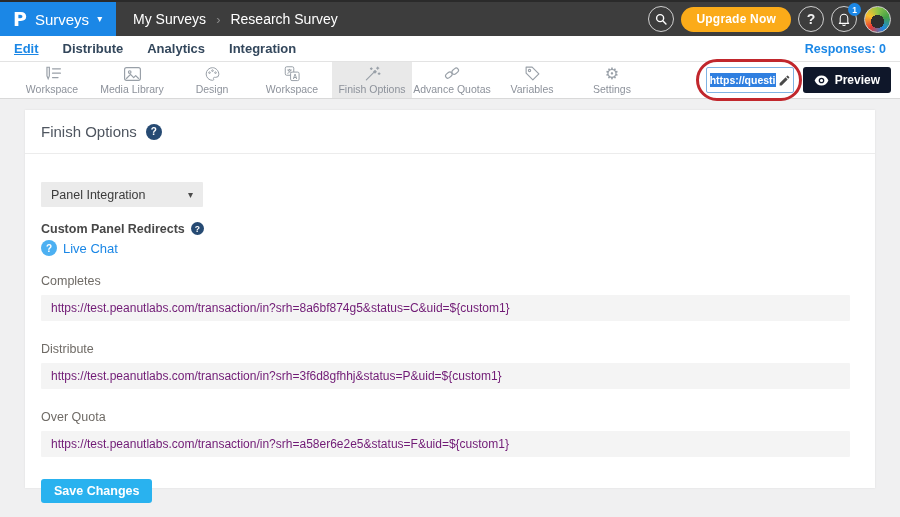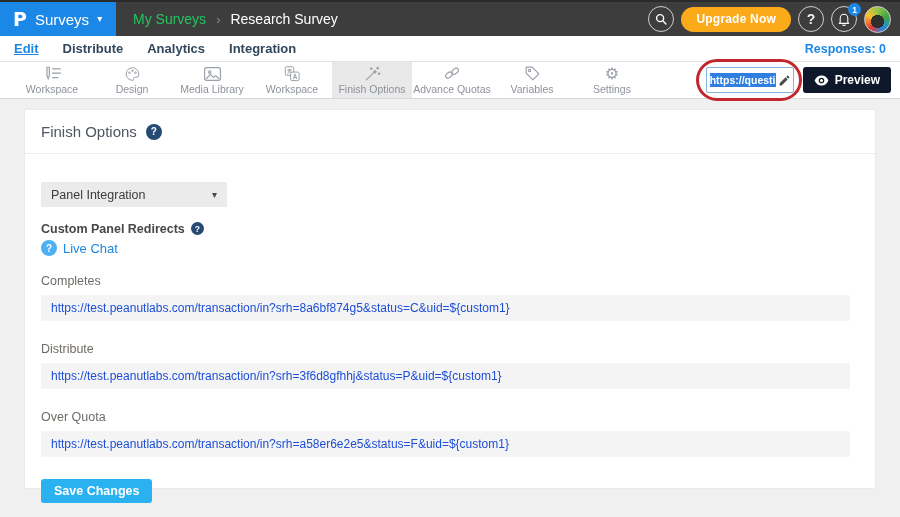--- a/index.html
+++ b/index.html
@@ -18,21 +18,21 @@
     border-top:2px solid #2a2a2a;
   }
   .logo-block {
     width:116px; background:#1b87e6; display:flex; align-items:center;
     padding-left:13px; gap:8px; color:#fff; cursor:pointer;
   }
   .logo-letter { font-size:19px; font-weight:bold; font-family:"DejaVu Sans", sans-serif; }
   .product-label { font-size:15px; }
   .caret { font-size:10px; line-height:1; }
   .breadcrumb { display:flex; align-items:center; gap:10px; margin-left:17px; }
-  .crumb-parent { color:#22c55e; font-size:14px; cursor:pointer; }
+  .crumb-parent { color:#ffffff; font-size:14px; cursor:pointer; }
   .crumb-sep { color:#8b8b8b; font-size:13px; }
   .crumb-current { color:#ffffff; font-size:14px; }
   .topbar-right { margin-left:auto; display:flex; align-items:center; gap:7px; padding-right:9px; }
   .circle-btn {
     width:26px; height:26px; border:1.5px solid #cfcfcf; border-radius:50%;
     display:flex; align-items:center; justify-content:center; color:#fff; cursor:pointer;
     position:relative; flex:0 0 auto;
   }
   .circle-btn .q { font-size:14px; font-weight:bold; color:#f0f0f0; }
   .upgrade-btn {
@@ -109,42 +109,42 @@
   .help-dot {
     width:16px; height:16px; border-radius:50%; background:#264a73; color:#fff;
     font-size:10px; font-weight:bold; display:inline-flex; align-items:center;
     justify-content:center; cursor:pointer; flex:0 0 auto;
   }
   .help-dot.small { width:13px; height:13px; font-size:8.5px; }
   .help-dot.chat { background:#4cb0f2; width:16px; height:16px; }
 
   .card-body { padding:28px 25px 0 16px; }
   .dropdown {
-    width:186px; height:25px; background:#ebebeb; display:flex; align-items:center;
+    width:162px; height:25px; background:#ebebeb; display:flex; align-items:center;
     padding:0 10px; cursor:pointer; border-radius:1px;
   }
   .dropdown-value { font-size:12.5px; color:#3c3c3c; }
   .dropdown .dd-caret { margin-left:auto; color:#4a4a4a; font-size:10px; }
 
   .section-line {
     margin-top:15px; display:flex; align-items:flex-start; gap:6px;
   }
   .section-title { font-size:12.5px; font-weight:bold; color:#474747; }
   .support-line { margin-top:4px; display:flex; align-items:center; gap:6px; }
   .support-note { color:#e8352b; font-size:13px; }
   .live-chat { color:#1b87e6; font-size:13px; cursor:pointer; }
 
   .field-group { margin-top:18px; }
   .field-group + .field-group { margin-top:21px; }
   .field-label { font-size:12.5px; color:#6f6b66; }
   .field-box {
     margin-top:7px; height:26px; background:#f4f4f4; display:flex; align-items:center;
     padding:0 10px; border-radius:1px;
   }
-  .field-value { font-size:12px; color:#1d4ed8; white-space:nowrap; overflow:hidden; }
+  .field-value { font-size:12px; color:#701a75; white-space:nowrap; overflow:hidden; }
 
   .save-btn {
     margin-top:22px; height:24px; background:#29b2ef; color:#fff; border:none;
     border-radius:3px; font-size:12.5px; font-weight:bold; padding:0 13px; cursor:pointer;
   }
 </style>
 </head>
 <body>
 
 <div class="topbar">
@@ -197,39 +197,39 @@
           <line x1="12" y1="3.5" x2="22" y2="3.5"></line>
           <line x1="12" y1="9" x2="22" y2="9"></line>
           <line x1="12" y1="14.5" x2="19" y2="14.5"></line>
         </svg>
     </span>
     <span class="tool-label">Workspace</span>
   </div>
 
   <div class="tool-item">
     <span class="tool-icon">
+      <svg width="19" height="16" viewBox="0 0 24 20" fill="none" stroke="currentColor" stroke-width="1.5" stroke-linejoin="round">
+          <rect x="2" y="2" width="20" height="16" rx="2.5"></rect>
+          <circle cx="8.5" cy="7.5" r="1.6"></circle>
+          <path d="M4 16l5.5-5.5 4 4 2.5-2.5 4 4"></path>
+        </svg>
+    </span>
+    <span class="tool-label">Media Library</span>
+  </div>
+
+  <div class="tool-item">
+    <span class="tool-icon">
       <svg width="17" height="16" viewBox="0 0 24 24" fill="none" stroke="currentColor" stroke-width="1.5">
           <path d="M12 2.5a9.5 9.5 0 1 0 0 19c1.6 0 2.2-1.1 1.6-2.2-.6-1.2-.2-2.3 1.3-2.3h2.1a4.4 4.4 0 0 0 4.5-4.5c0-5.2-4.5-10-9.5-10z"></path>
           <circle cx="7.5" cy="10" r="1.2"></circle>
           <circle cx="12" cy="7" r="1.2"></circle>
           <circle cx="16.5" cy="10" r="1.2"></circle>
         </svg>
     </span>
     <span class="tool-label">Design</span>
-  </div>
-
-  <div class="tool-item">
-    <span class="tool-icon">
-      <svg width="19" height="16" viewBox="0 0 24 20" fill="none" stroke="currentColor" stroke-width="1.5" stroke-linejoin="round">
-          <rect x="2" y="2" width="20" height="16" rx="2.5"></rect>
-          <circle cx="8.5" cy="7.5" r="1.6"></circle>
-          <path d="M4 16l5.5-5.5 4 4 2.5-2.5 4 4"></path>
-        </svg>
-    </span>
-    <span class="tool-label">Media Library</span>
   </div>
 
   <div class="tool-item">
     <span class="tool-icon">
       <svg width="18" height="17" viewBox="0 0 24 24" fill="none" stroke="currentColor" stroke-width="1.4">
           <rect x="2.5" y="2.5" width="12" height="12" rx="2"></rect>
           <line x1="5.5" y1="7" x2="11.5" y2="7"></line>
           <line x1="8.5" y1="5.5" x2="8.5" y2="7"></line>
           <path d="M10.5 7c-1 2.5-3 4-5 4.8M6.5 7c1 2.5 3 4 5 4.8"></path>
           <rect x="10" y="10" width="12" height="12" rx="2" fill="#fff"></rect>

